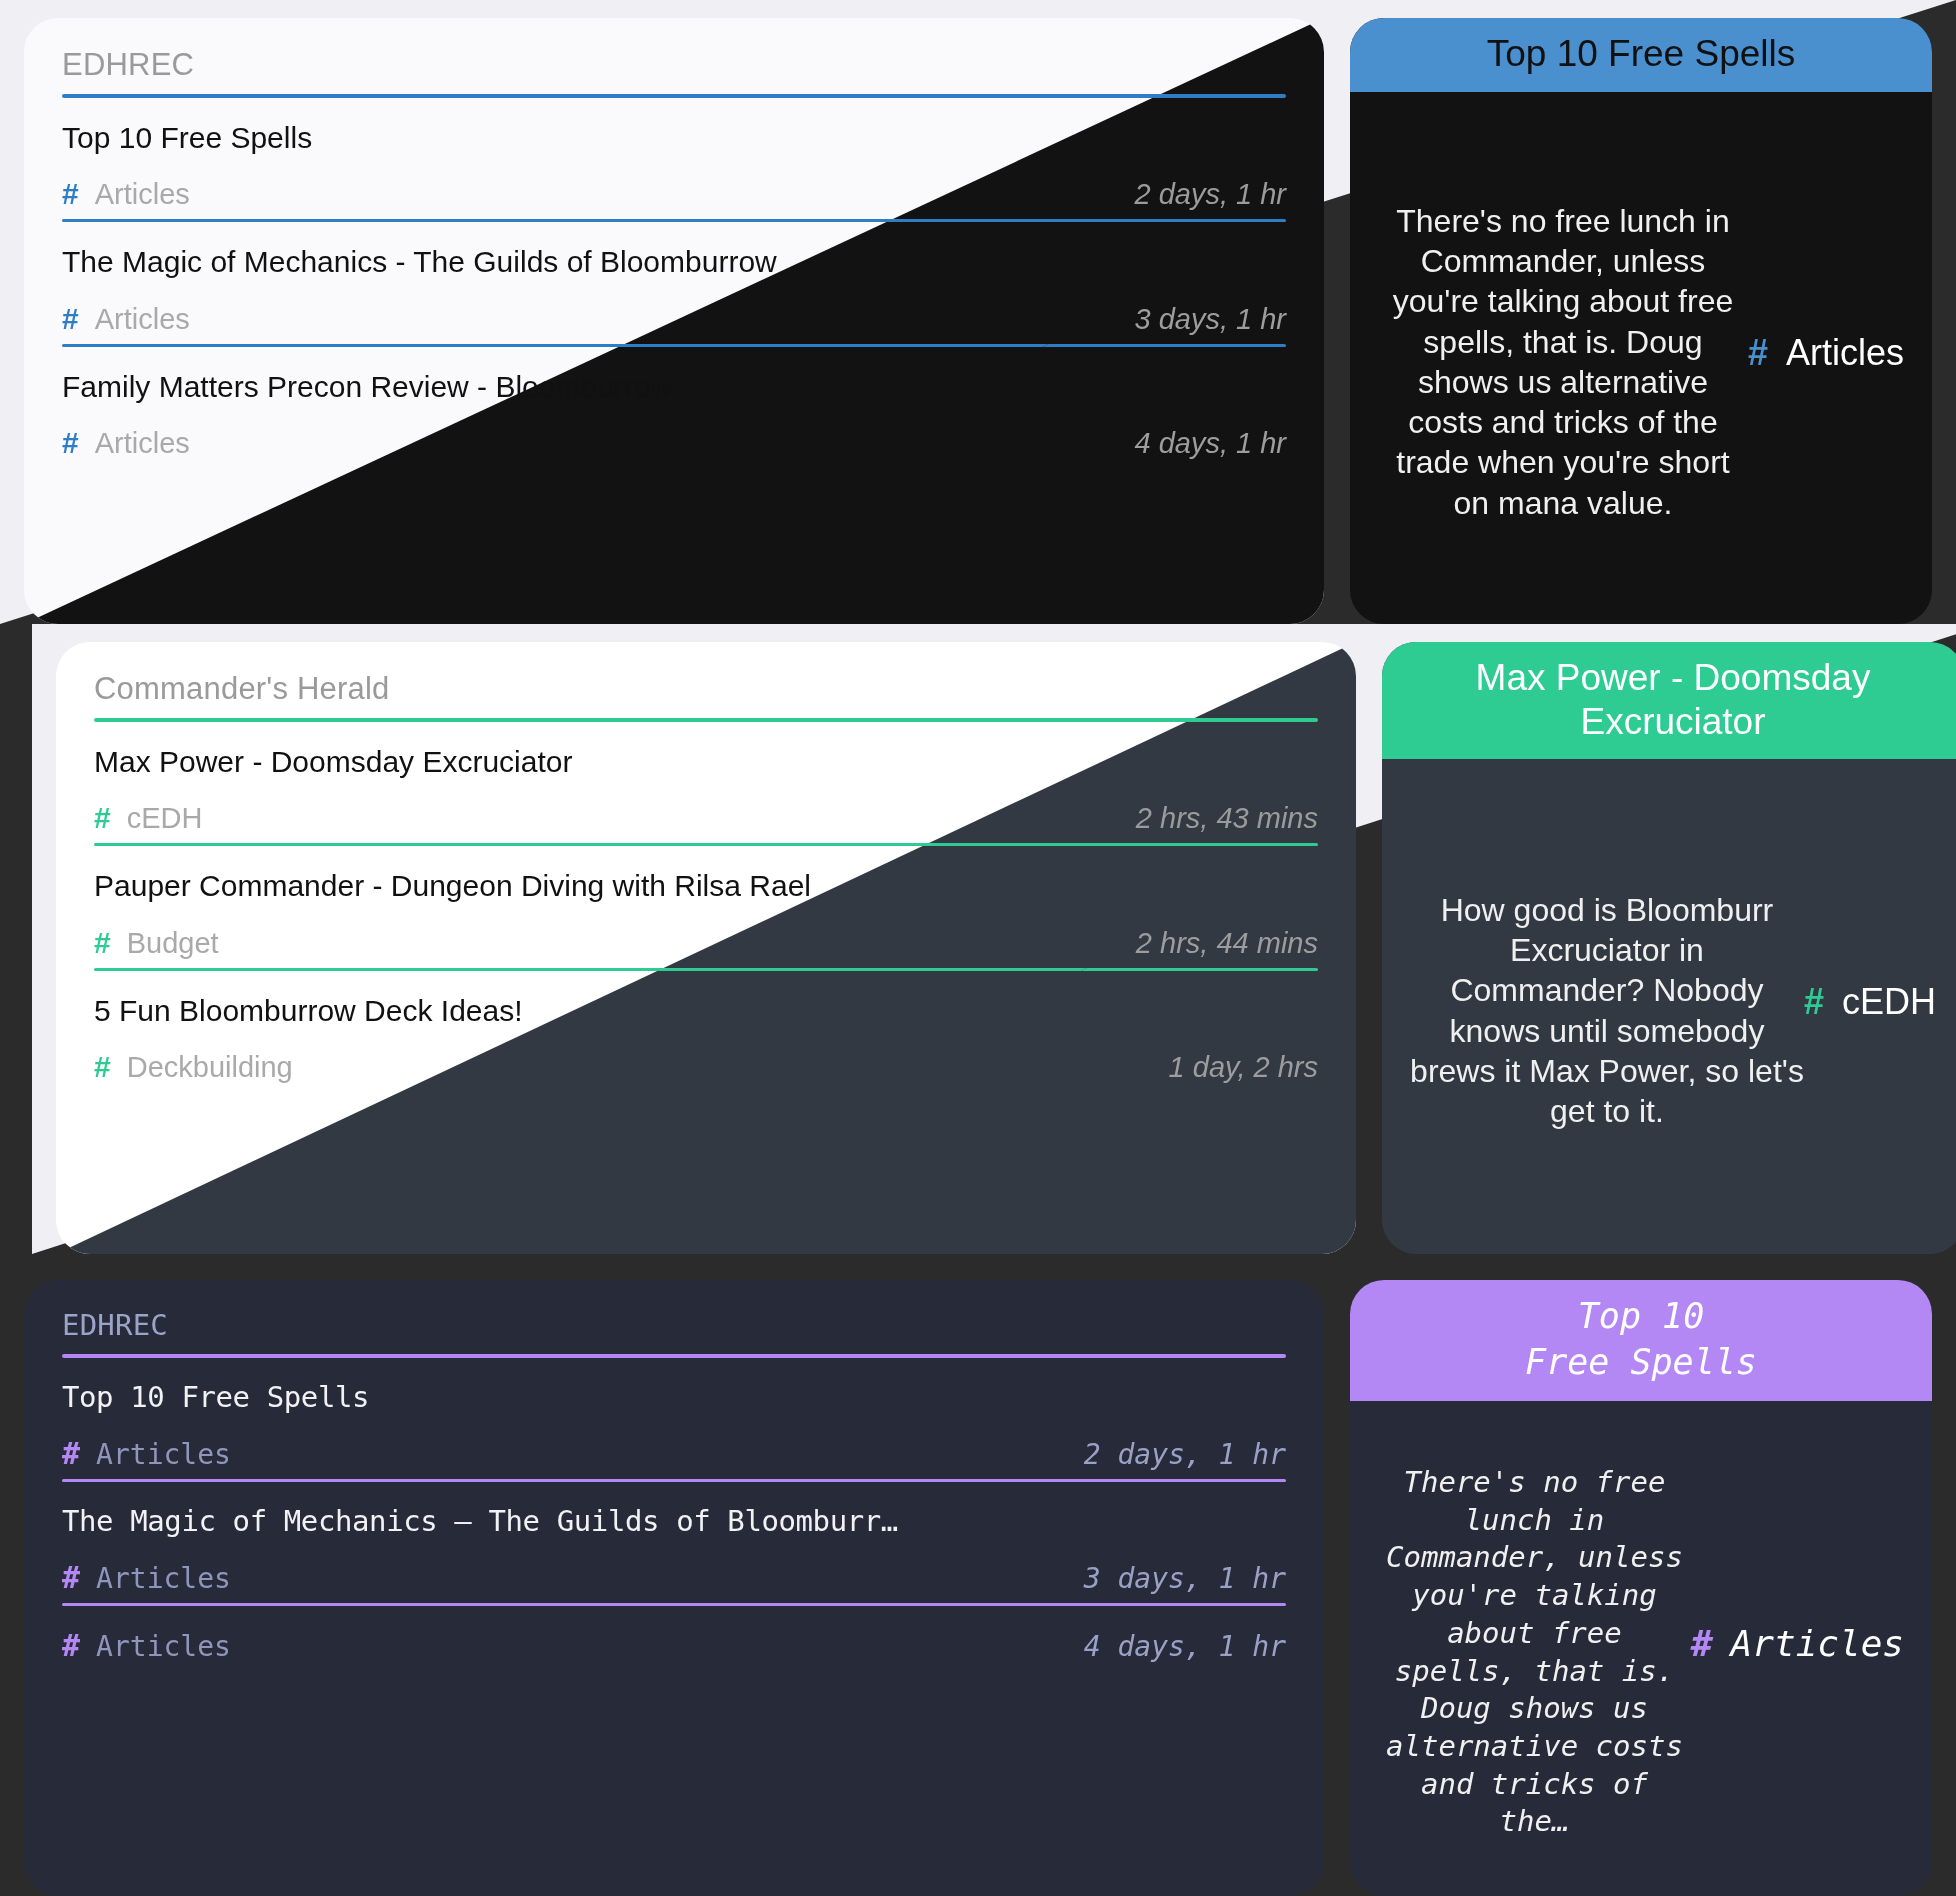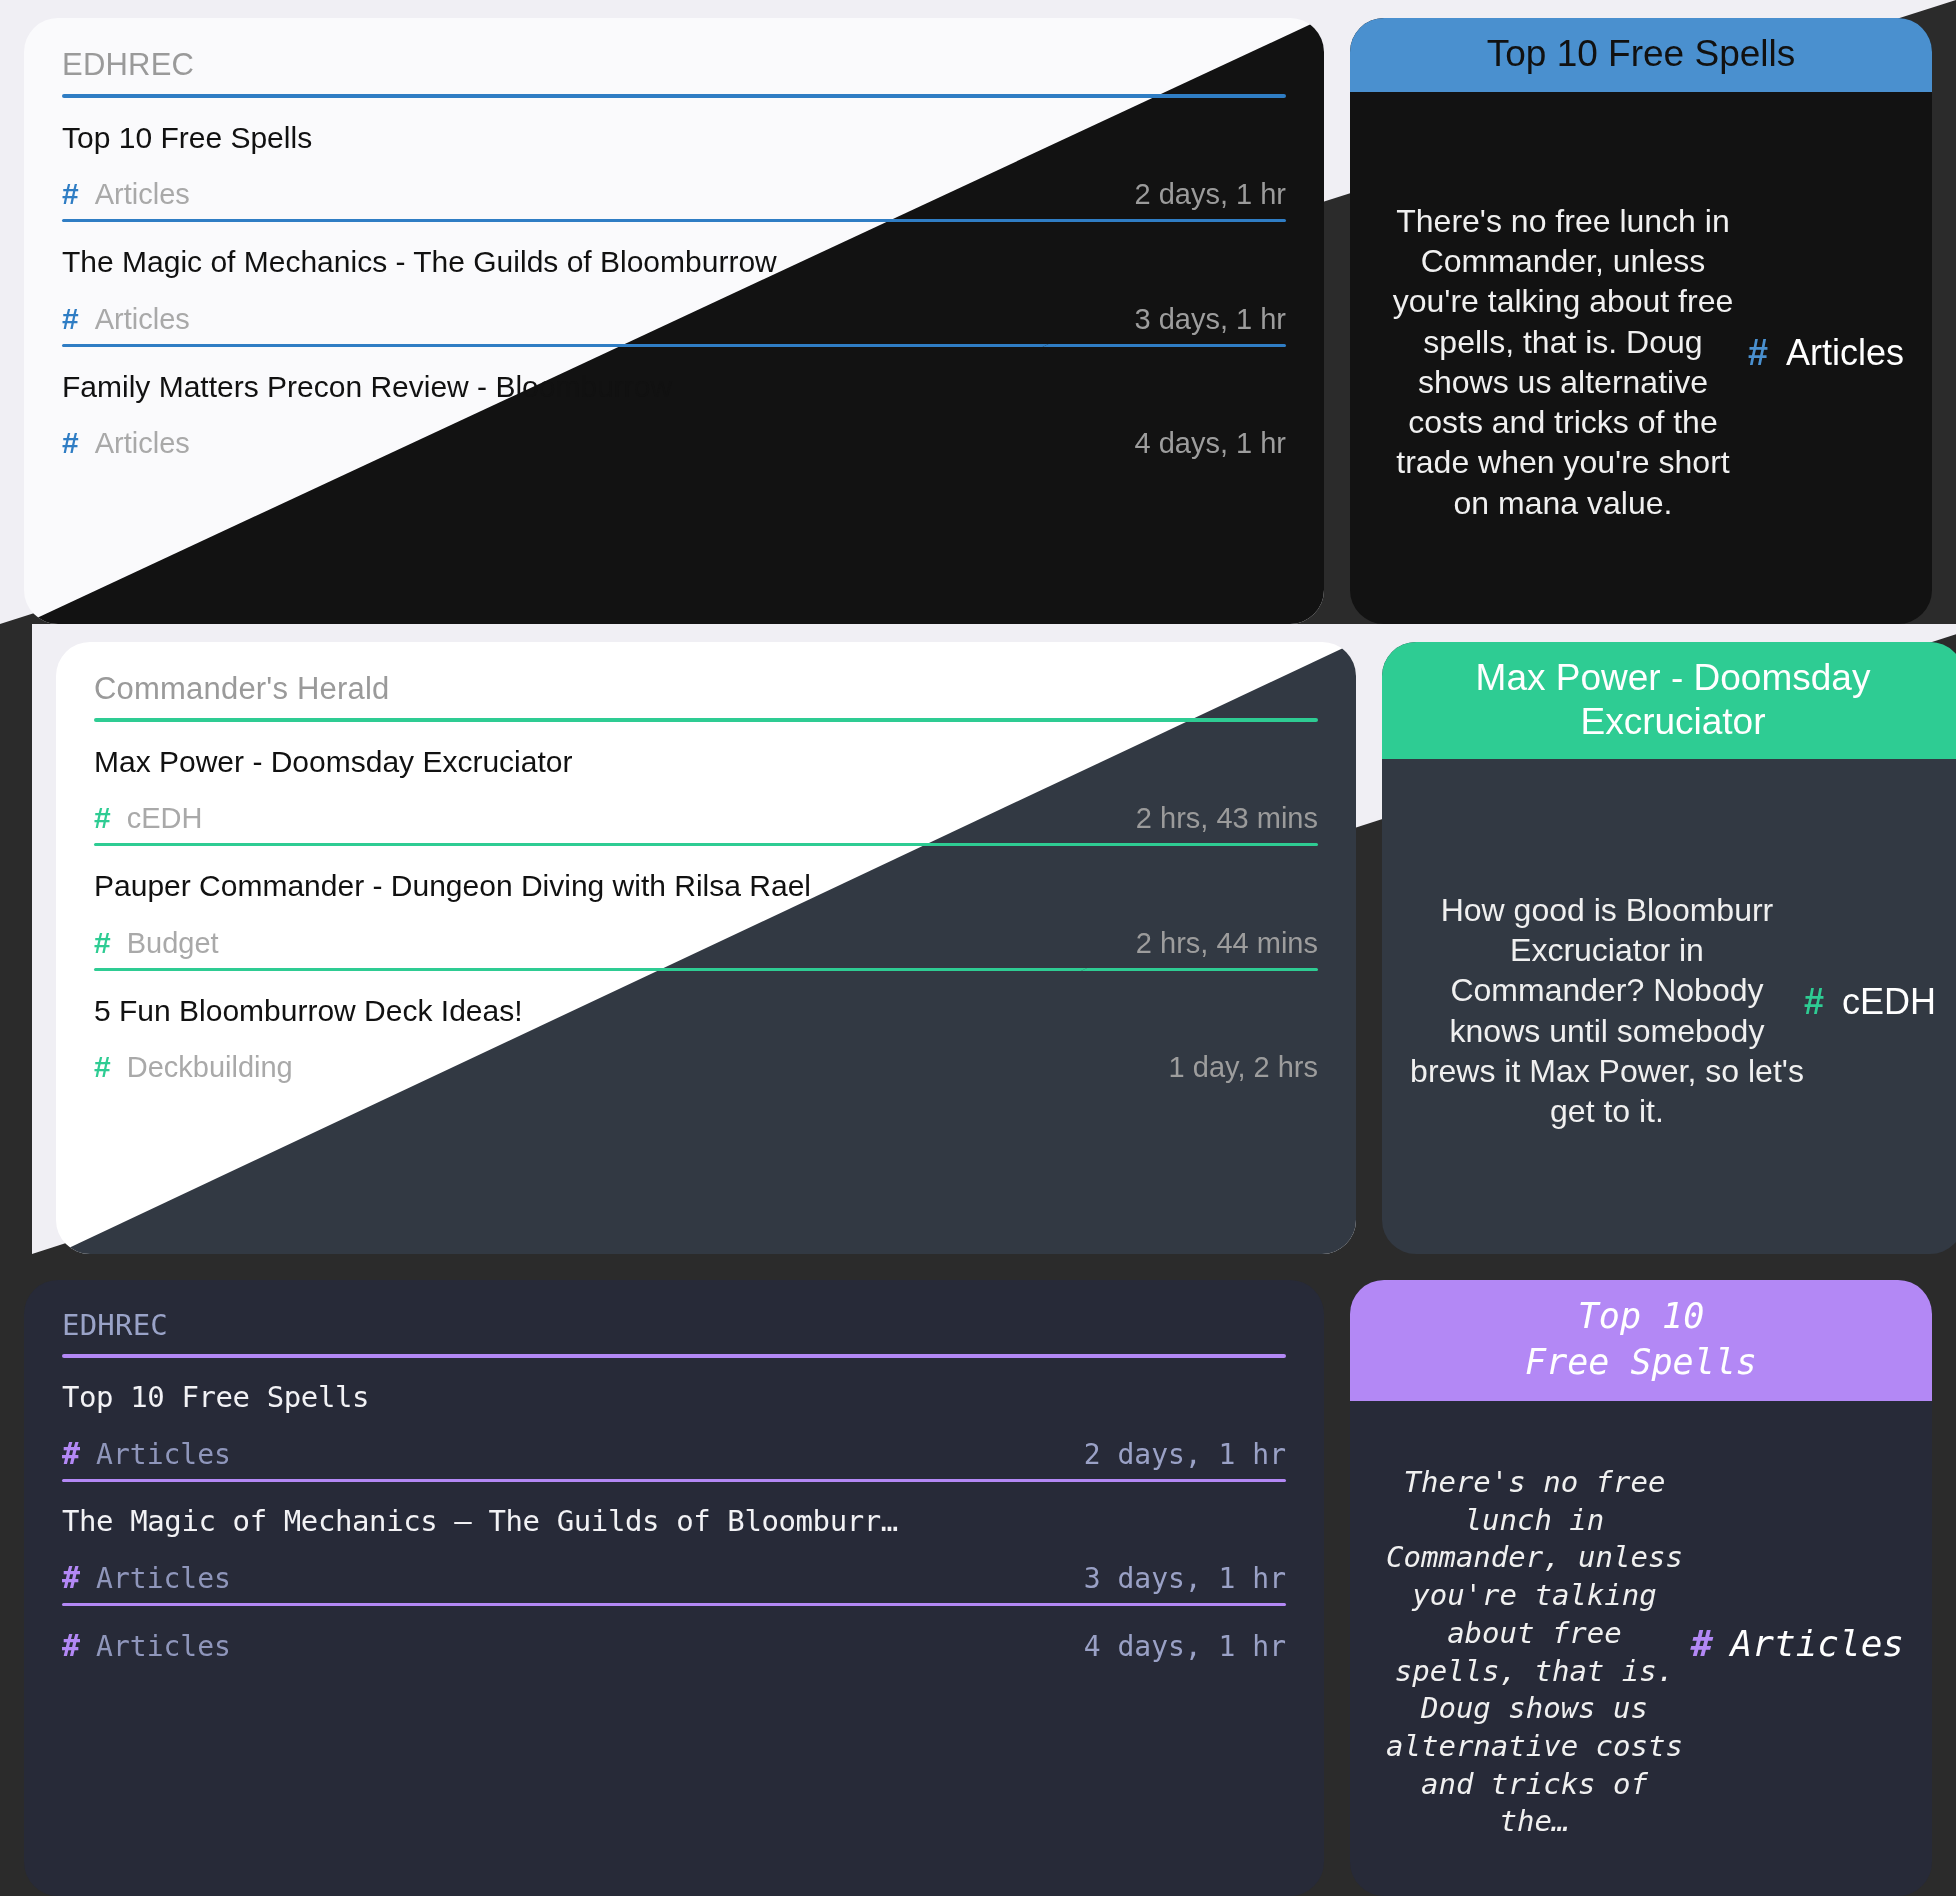--- a/index.html
+++ b/index.html
@@ -106,21 +106,21 @@
     text-overflow: ellipsis;
   }
   .entry-meta {
     display: flex;
     align-items: baseline;
     justify-content: space-between;
     font-size: 29px;
   }
   .entry-tag { display: flex; align-items: baseline; gap: 16px; }
   .hash { font-weight: 700; font-size: 30px; }
-  .entry-age { font-size: 29px; white-space: nowrap; }
+  .entry-age { font-size: 29px; white-space: nowrap; font-style: italic; }
 
   .entry-sep { height: 3px; width: 100%; border-radius: 2px; }
 
   
   .t-light .src-label { color: #9a9a9a; }
   .t-light .entry-title { color: #111111; }
   .t-light .entry-tag .name { color: #a9a9a9; }
   .t-light .entry-age { color: #9b9b9b; }
 
   .t-dark .src-label { color: #9a9a9a; }

